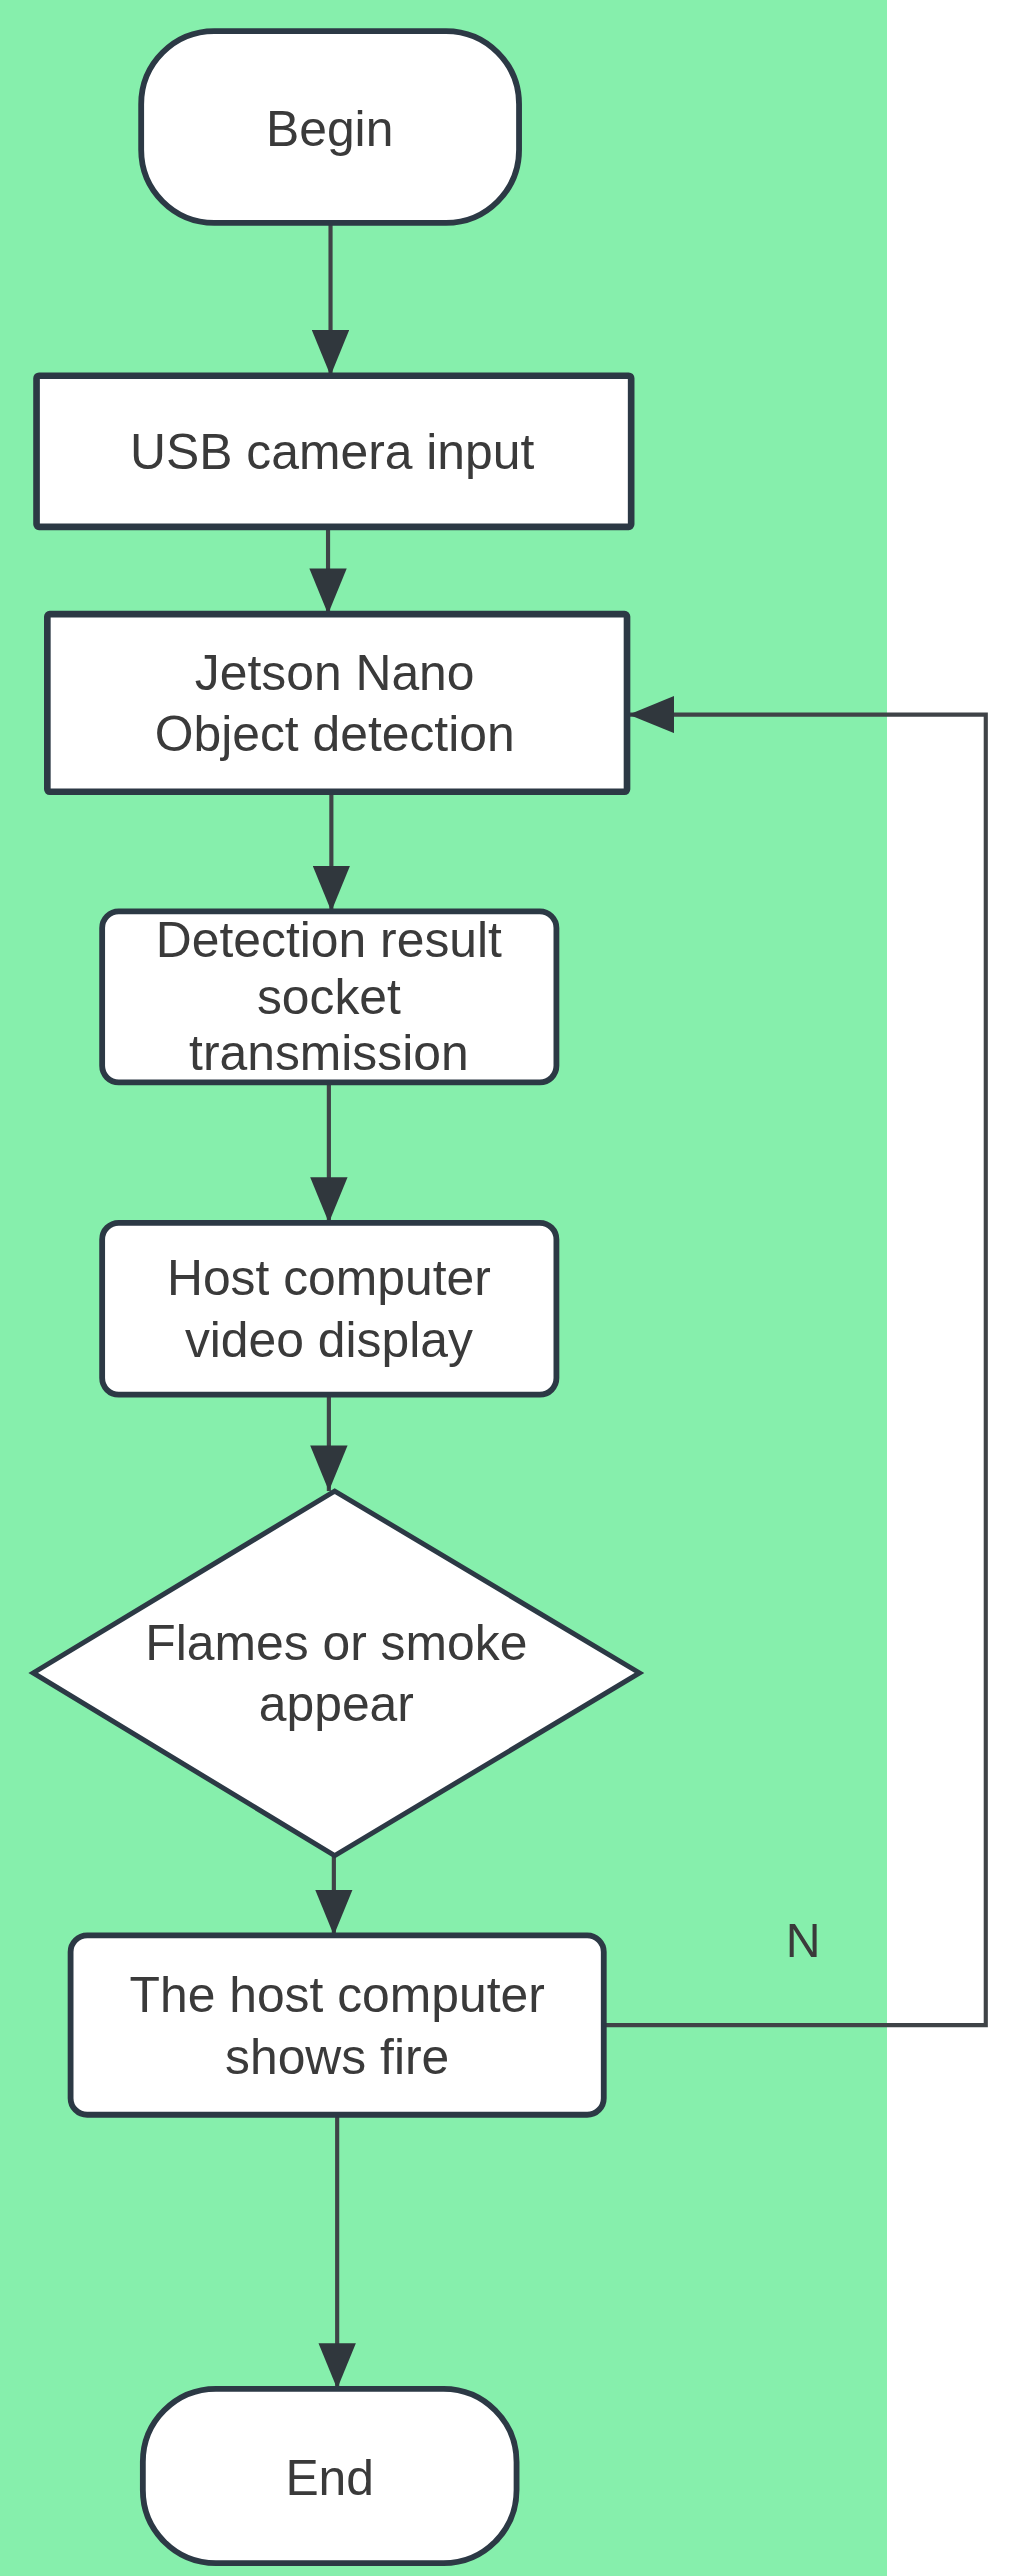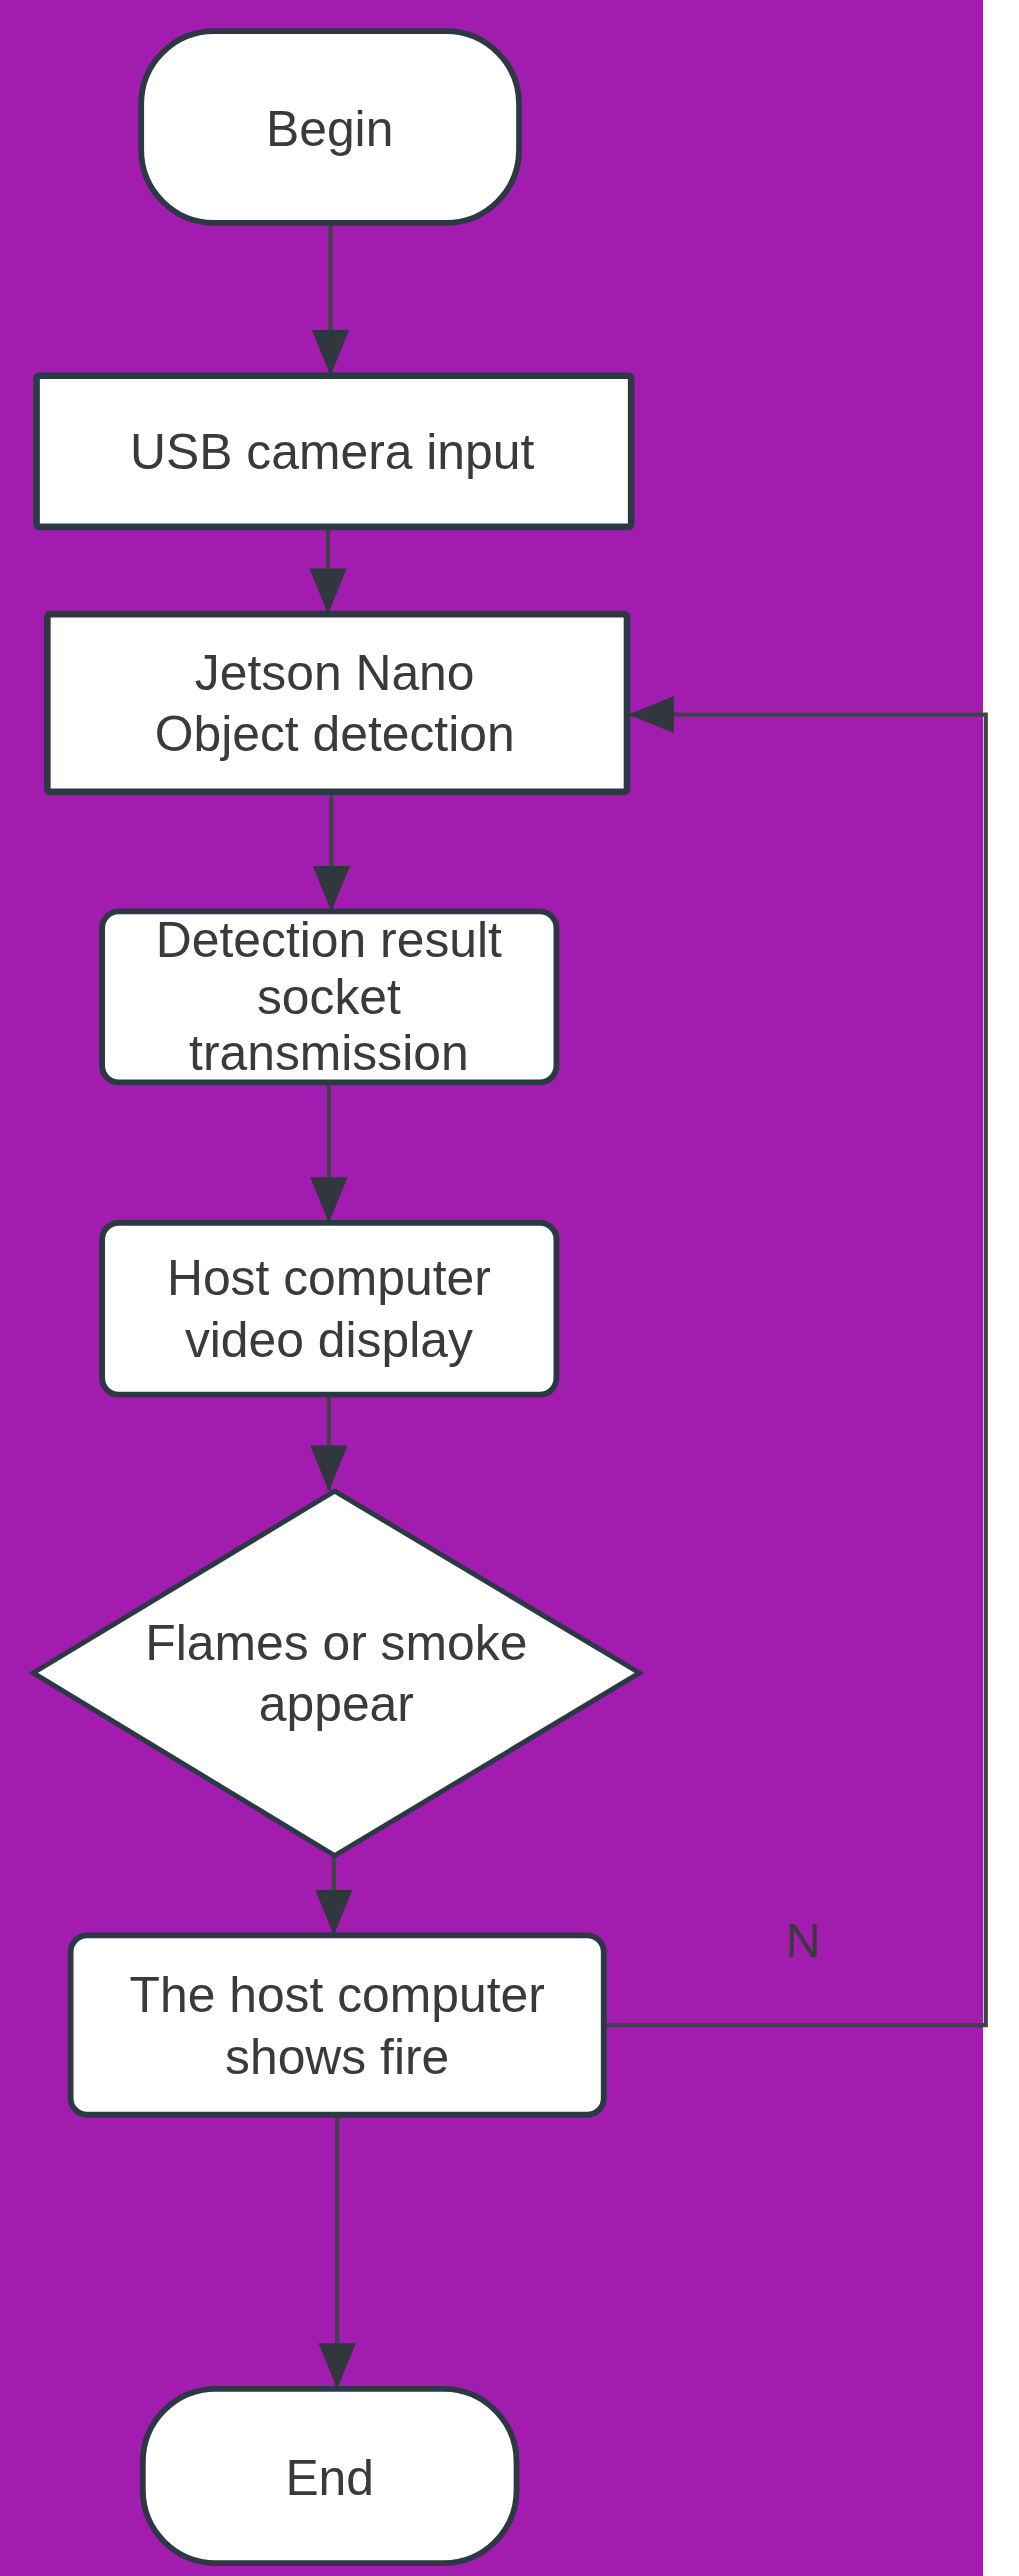--- a/index.html
+++ b/index.html
@@ -1,23 +1,23 @@
 <!DOCTYPE html>
 <html style="font-size:13.3px"><head>
 <meta charset="utf-8">
 <style>
   html, body {
     margin: 0;
     padding: 0;
     background: #ffffff;
   }
   .page {
-    width: 983px;
+    width: 887px;
     height: 2576px;
-    background: #a21caf;
+    background: #86efac;
     position: relative;
   }
   svg {
     display: block;
   }
   .node-text {
     font-family: "Liberation Sans", "DejaVu Sans", sans-serif;
     font-size: 60px;
     text-anchor: middle;
   }

